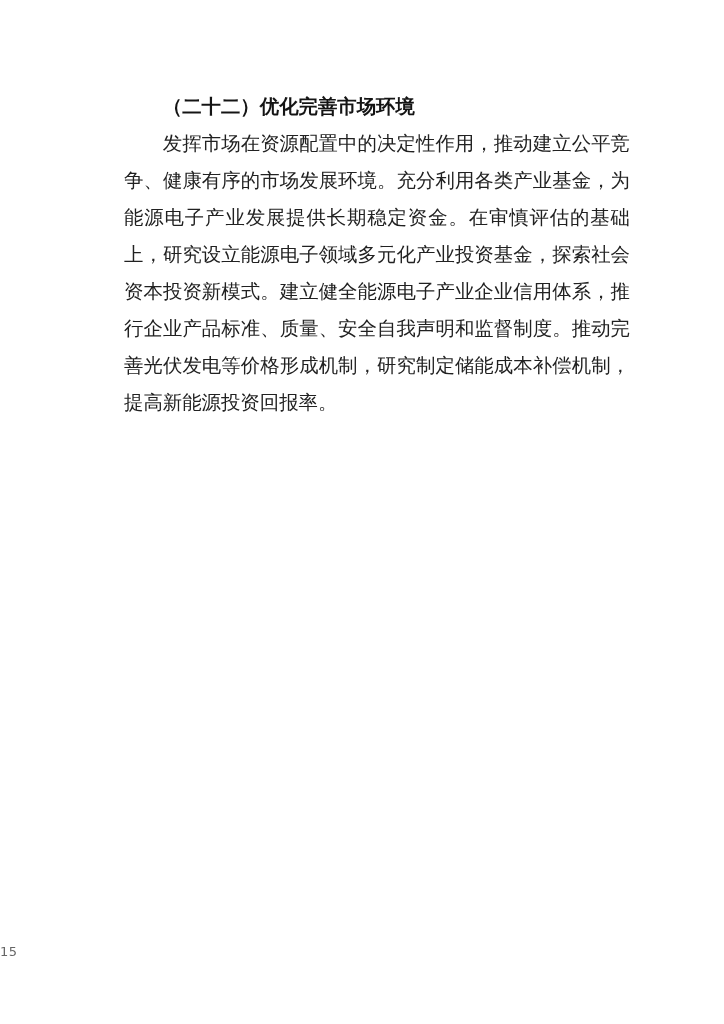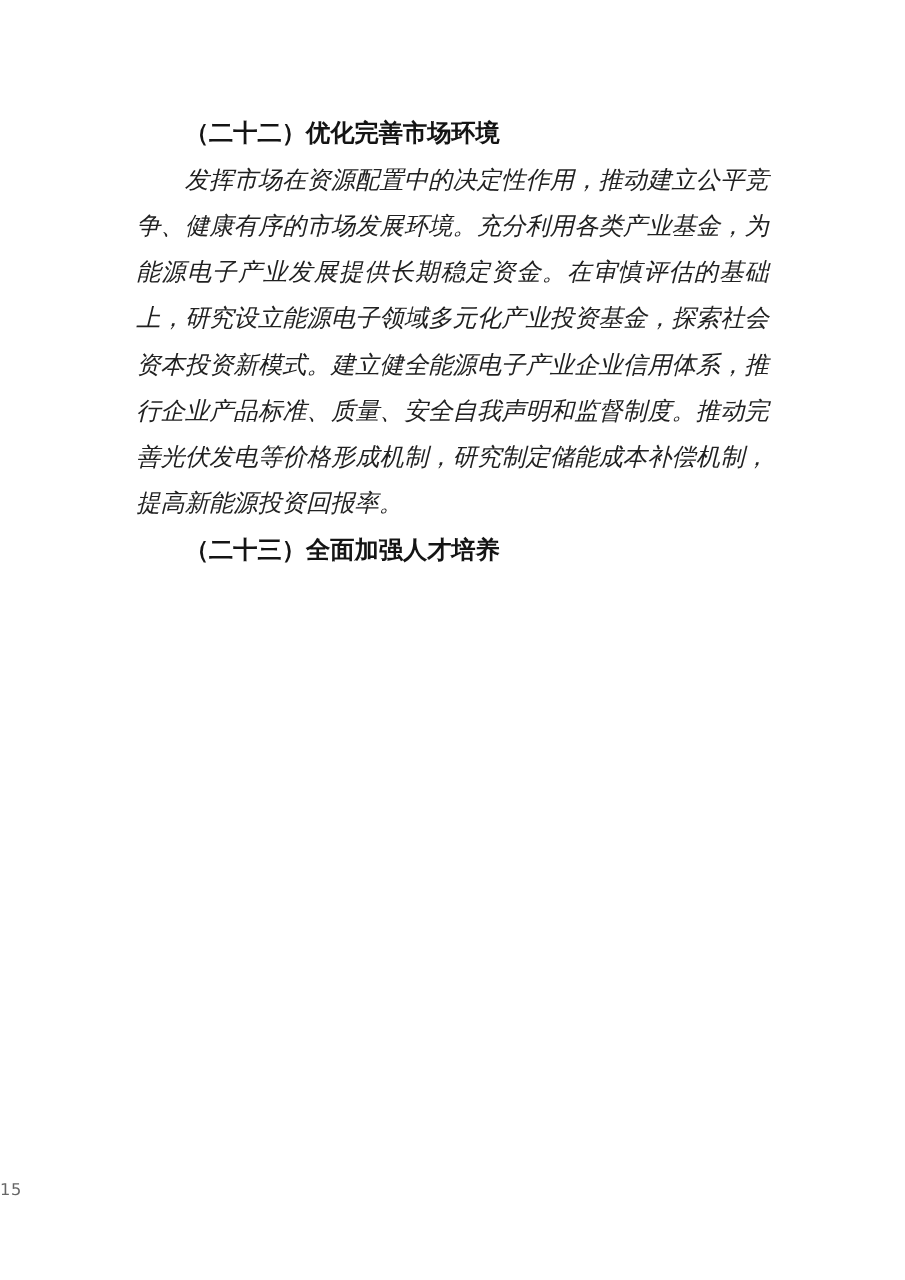--- a/index.html
+++ b/index.html
@@ -14,21 +14,21 @@
     overflow: hidden;
     font-family: "DejaVu Serif", "Liberation Serif", serif;
   }
   .page {
     position: absolute;
     inset: 0;
     background: #ffffff;
   }
   .doc-content {
     position: absolute;
-    left: 109px;
+    left: 124px;
     top: 88px;
     width: 506px;
     font-size: 19.4px;
     line-height: 37px;
     color: #212121;
     text-align: justify;
     text-justify: inter-ideograph;
     line-break: strict;
   }
   .sec-heading {
@@ -36,21 +36,20 @@
     font-size: 19.4px;
     line-height: 37px;
     font-weight: bold;
     color: #141414;
     text-indent: 2em;
     text-align: left;
   }
   .sec-para {
     margin: 0;
     text-indent: 2em;
-    font-style: italic;
   }
   .page-footer {
     position: absolute;
     left: 0;
     top: 941px;
     width: 724px;
     text-align: left;
   }
   .page-number {
     font-family: "DejaVu Sans", "Liberation Sans", sans-serif;
@@ -63,21 +62,20 @@
 <body>
 
 <div class="page">
 
   <main class="doc-content">
 
     <h2 class="sec-heading">（二十二）优化完善市场环境</h2>
 
     <p class="sec-para">发挥市场在资源配置中的决定性作用，推动建立公平竞争、健康有序的市场发展环境。充分利用各类产业基金，为能源电子产业发展提供长期稳定资金。在审慎评估的基础上，研究设立能源电子领域多元化产业投资基金，探索社会资本投资新模式。建立健全能源电子产业企业信用体系，推行企业产品标准、质量、安全自我声明和监督制度。推动完善光伏发电等价格形成机制，研究制定储能成本补偿机制，提高新能源投资回报率。</p>
 
-    <h2 class="sec-heading">（二十三）全面加强人才培养</h2>
 
 
   </main>
 
   <footer class="page-footer">
     <span class="page-number">15</span>
   </footer>
 
 </div>
 

